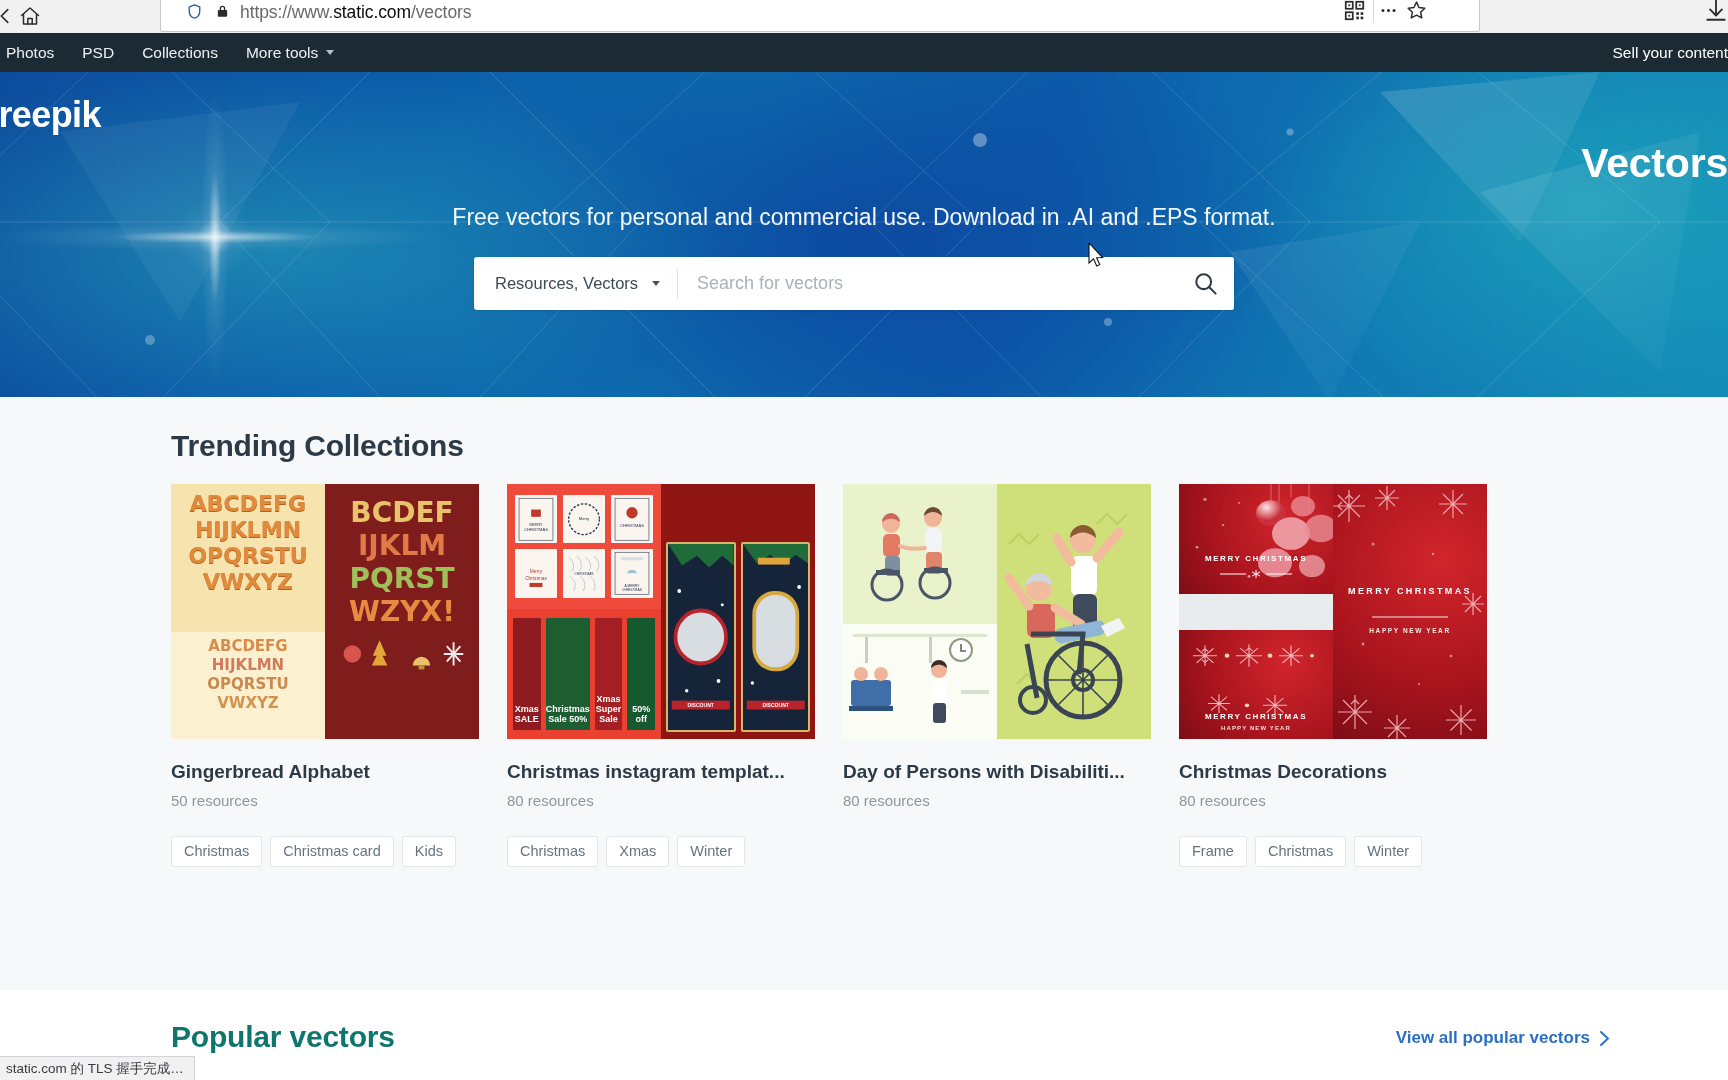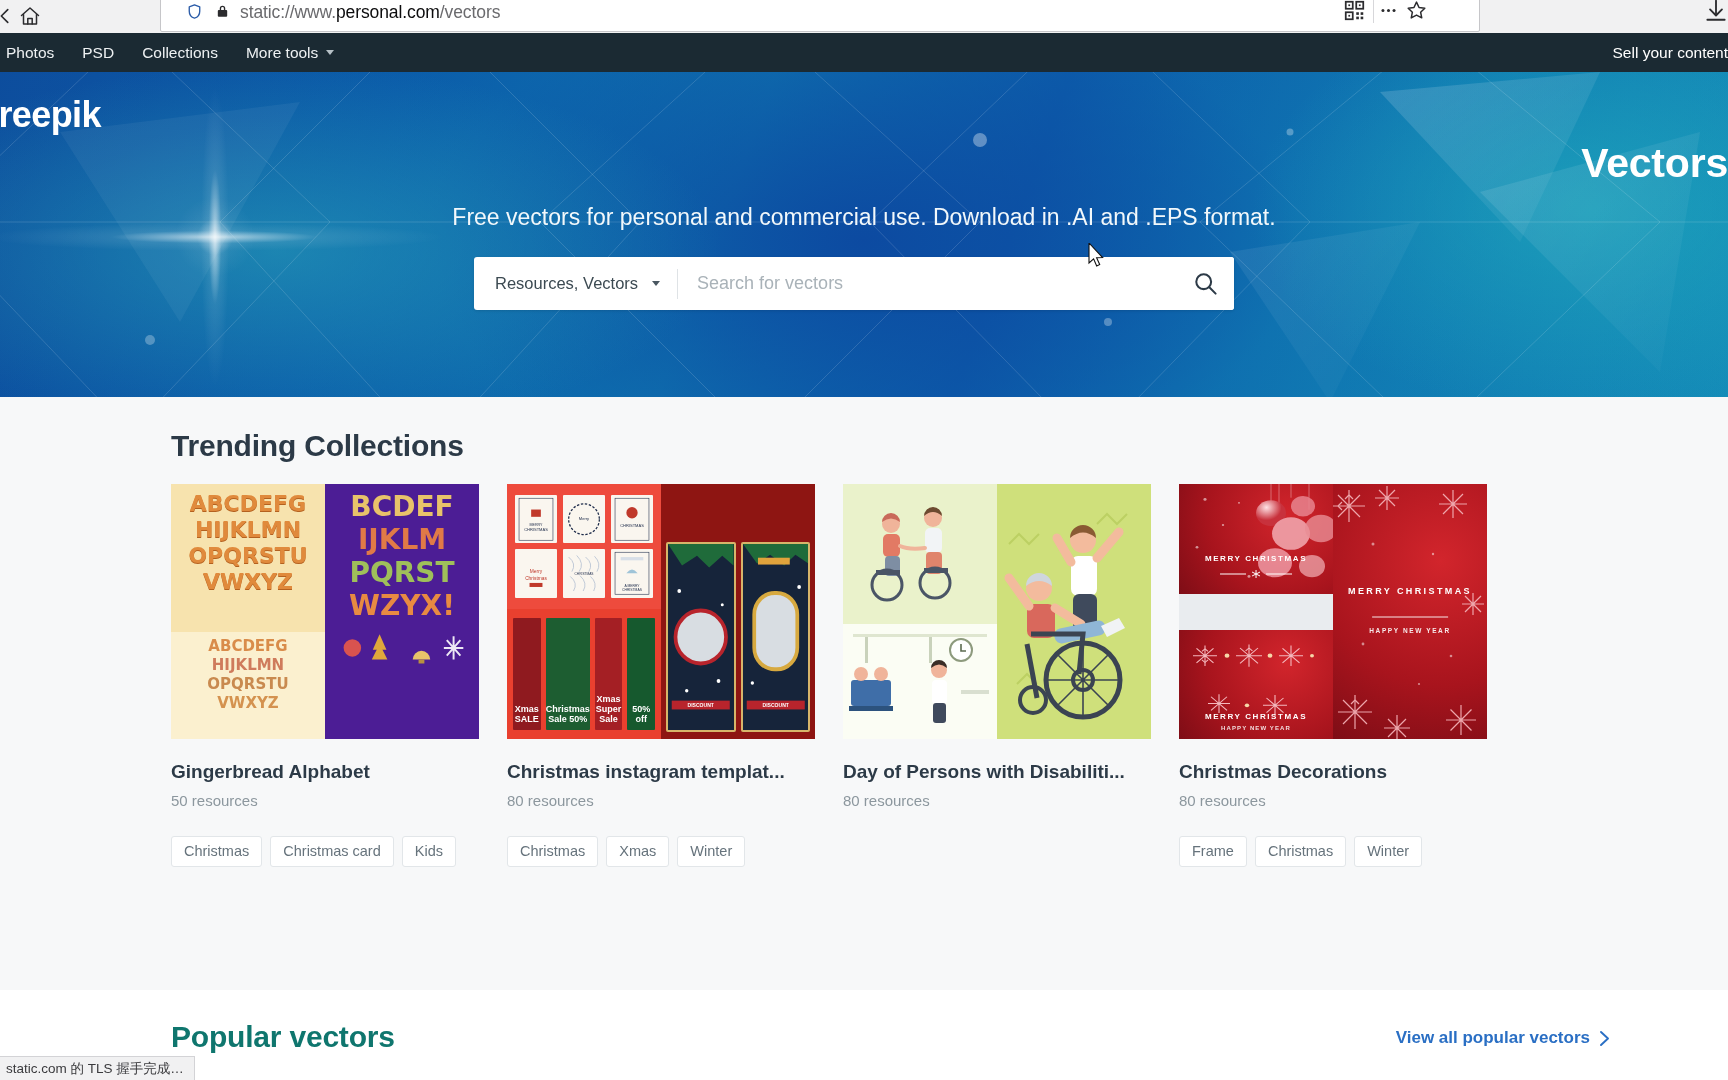--- a/index.html
+++ b/index.html
@@ -135,21 +135,21 @@
     padding: 6px 12px 7px; font-size: 14.5px; color: #66737c; white-space: nowrap;
   }
 
   
   .half { height: 100%; position: relative; overflow: hidden; }
 
   
   .c1-left  { width: 50%; background: #f6e0a8; }
   .c1-left-top { height: 58%; background: #f7e3ae; padding: 7px 6px 0; }
   .c1-left-bot { height: 42%; background: #fbf0cf; padding: 5px 6px 0; }
-  .c1-right { width: 50%; background: #4c1d95; padding: 6px 4px 0; }
+  .c1-right { width: 50%; background: #7f1d1d; padding: 12px 4px 0; }
   .alpha-row { display: flex; justify-content: center; gap: 1px; }
   .g1 { font-family: "DejaVu Sans", sans-serif; font-weight: 700; color: #e08a3c;
         text-shadow: 0 1px 0 #b4611f; font-size: 22px; line-height: 26px; }
   .g2 { font-family: "DejaVu Sans", sans-serif; font-weight: 700; font-size: 15px; line-height: 19px; }
   .g3 { font-family: "DejaVu Sans", sans-serif; font-weight: 700; font-size: 28px; line-height: 33px; }
 
   
   .c2-left  { width: 50%; background: #f1f2f3; }
   .c2-l-top { height: 49%; background: #ee4b3d; padding: 11px 8px; }
   .c2-grid  { display: grid; grid-template-columns: repeat(3,1fr); grid-template-rows: repeat(2,1fr); gap: 6px; height: 100%; }
@@ -207,21 +207,21 @@
 
   <div class="urlbar-box"></div>
   <svg id="shield-icon" viewBox="0 0 24 24" fill="none" stroke="#2b5ca8" stroke-width="1.9" stroke-linejoin="round">
     <path d="M12 2.6 4.6 5.4v6.2c0 5 3.2 8.6 7.4 9.8 4.2-1.2 7.4-4.8 7.4-9.8V5.4L12 2.6z"></path>
   </svg>
   <svg id="lock-icon" viewBox="0 0 24 24" fill="#2b2b2e">
     <rect x="4.5" y="10.5" width="15" height="10.5" rx="1.6"></rect>
     <path d="M7.6 11V7.8a4.4 4.4 0 0 1 8.8 0V11h-2.2V7.8a2.2 2.2 0 0 0-4.4 0V11z"></path>
   </svg>
   <div id="url-text">
-    <span>static://www.</span><span class="dom">personal.com</span><span>/vectors</span>
+    <span>https://www.</span><span class="dom">static.com</span><span>/vectors</span>
   </div>
 
   <svg id="qr-icon" viewBox="0 0 24 24" fill="#2b2b2e">
     <rect x="2" y="2" width="8" height="8" fill="none" stroke="#2b2b2e" stroke-width="2"></rect>
     <rect x="5" y="5" width="2" height="2"></rect>
     <rect x="14" y="2" width="8" height="8" fill="none" stroke="#2b2b2e" stroke-width="2"></rect>
     <rect x="17" y="5" width="2" height="2"></rect>
     <rect x="2" y="14" width="8" height="8" fill="none" stroke="#2b2b2e" stroke-width="2"></rect>
     <rect x="5" y="17" width="2" height="2"></rect>
     <rect x="14" y="14" width="3" height="3"></rect>

